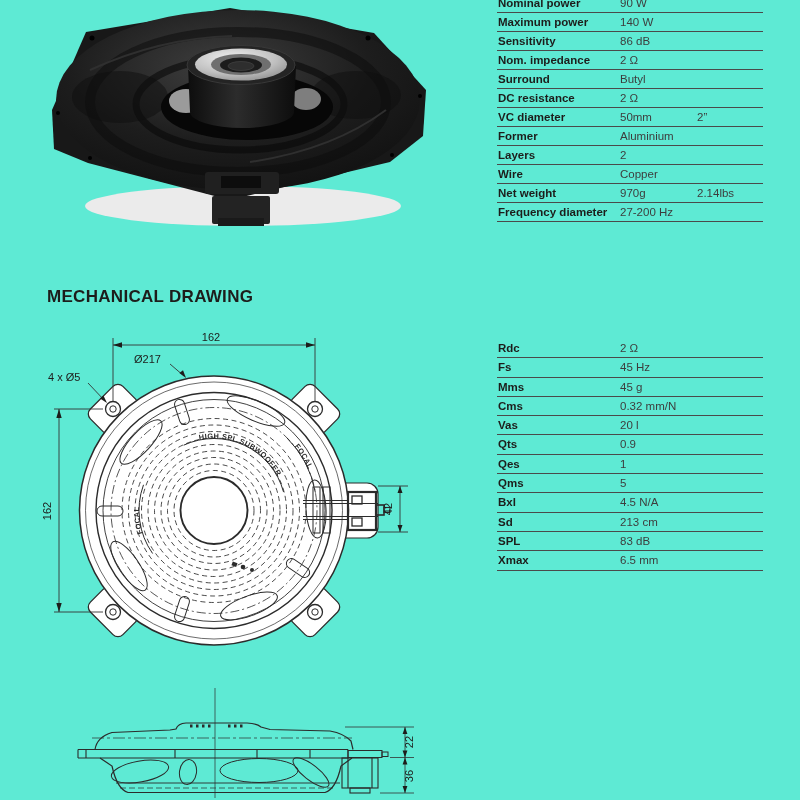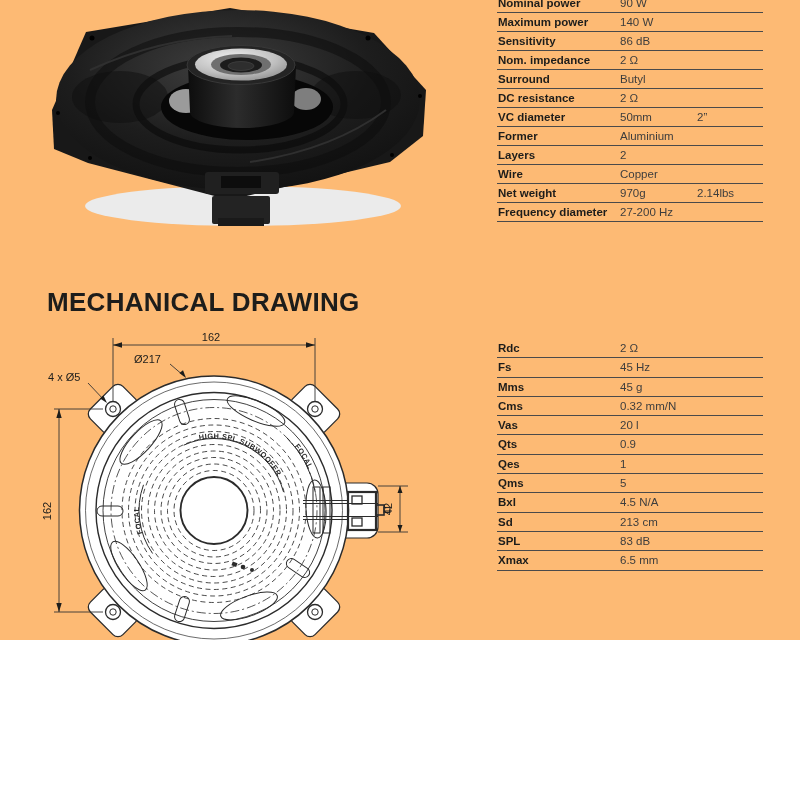--- a/index.html
+++ b/index.html
@@ -1,21 +1,21 @@
 <!DOCTYPE html>
 <html><head>
 <meta charset="utf-8">
 <style>
   html,body{margin:0;padding:0;background:#fff;}
-  .page{position:relative;width:800px;height:640px;background:#fdba74;overflow:hidden;
+  .page{position:relative;width:800px;height:800px;background:#5eead4;overflow:hidden;
         font-family:"Liberation Sans",sans-serif;color:#1d1d1b;}
   .abs{position:absolute;}
 
   
-  .sec-title{position:absolute;font-size:26px;font-weight:bold;letter-spacing:.3px;color:#1d1d1b;white-space:nowrap;}
+  .sec-title{position:absolute;font-size:17px;font-weight:bold;letter-spacing:.3px;color:#1d1d1b;white-space:nowrap;}
 
   
   .dtable{position:absolute;width:266px;}
   .t-row{position:relative;height:18px;border-bottom:1px solid #4a4a4a;}
   .t-row.prow{height:18.3px;}
   .t-label{position:absolute;left:1px;top:0;line-height:18px;font-size:11.5px;font-weight:bold;color:#1d1d1b;white-space:nowrap;}
   .t-val{position:absolute;left:123px;top:0;line-height:18px;font-size:11.5px;color:#3d3d3d;white-space:nowrap;}
   .t-val2{position:absolute;left:200px;top:0;line-height:18px;font-size:11.5px;color:#3d3d3d;white-space:nowrap;}
   .prow .t-label,.prow .t-val{line-height:18.3px;}
 

